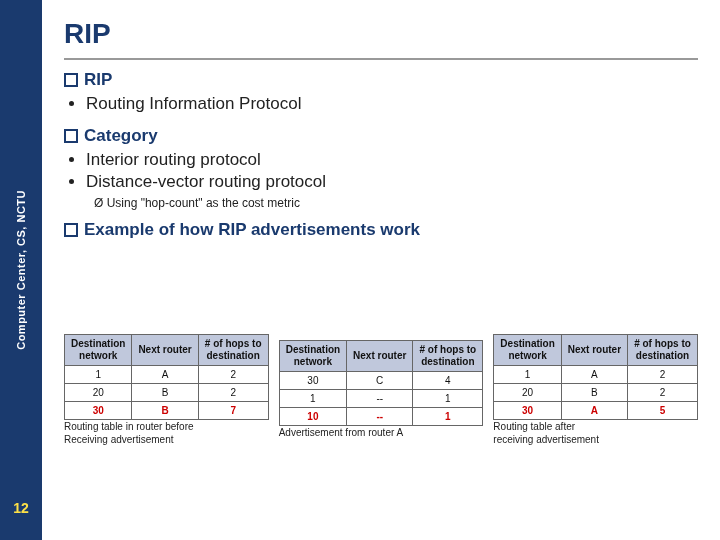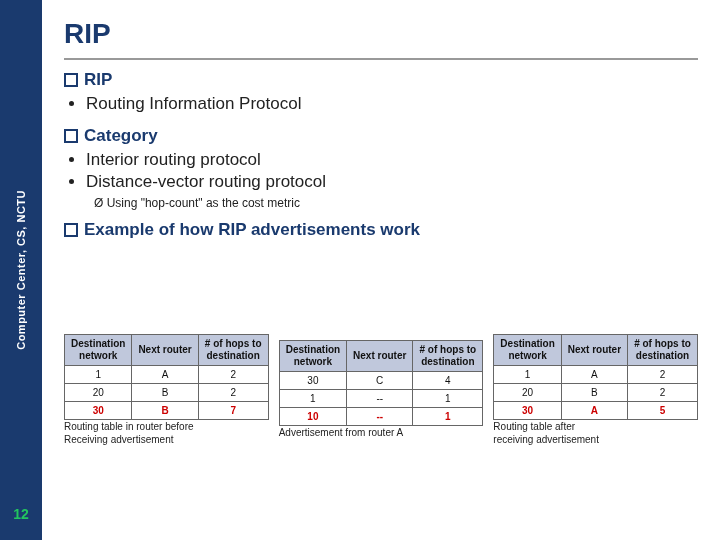--- a/index.html
+++ b/index.html
@@ -27,22 +27,22 @@
       font-size: 11px;
       font-weight: bold;
       writing-mode: vertical-rl;
       transform: rotate(180deg);
       white-space: nowrap;
       letter-spacing: 0.5px;
     }
 
     .slide-number {
       position: absolute;
-      bottom: 18px;
-      color: #22c55e;
+      bottom: 24px;
+      color: #fde047;
       font-size: 14px;
       font-weight: bold;
     }
 
     .content {
       flex: 1;
       padding: 18px 22px 15px 22px;
       display: flex;
       flex-direction: column;
     }

